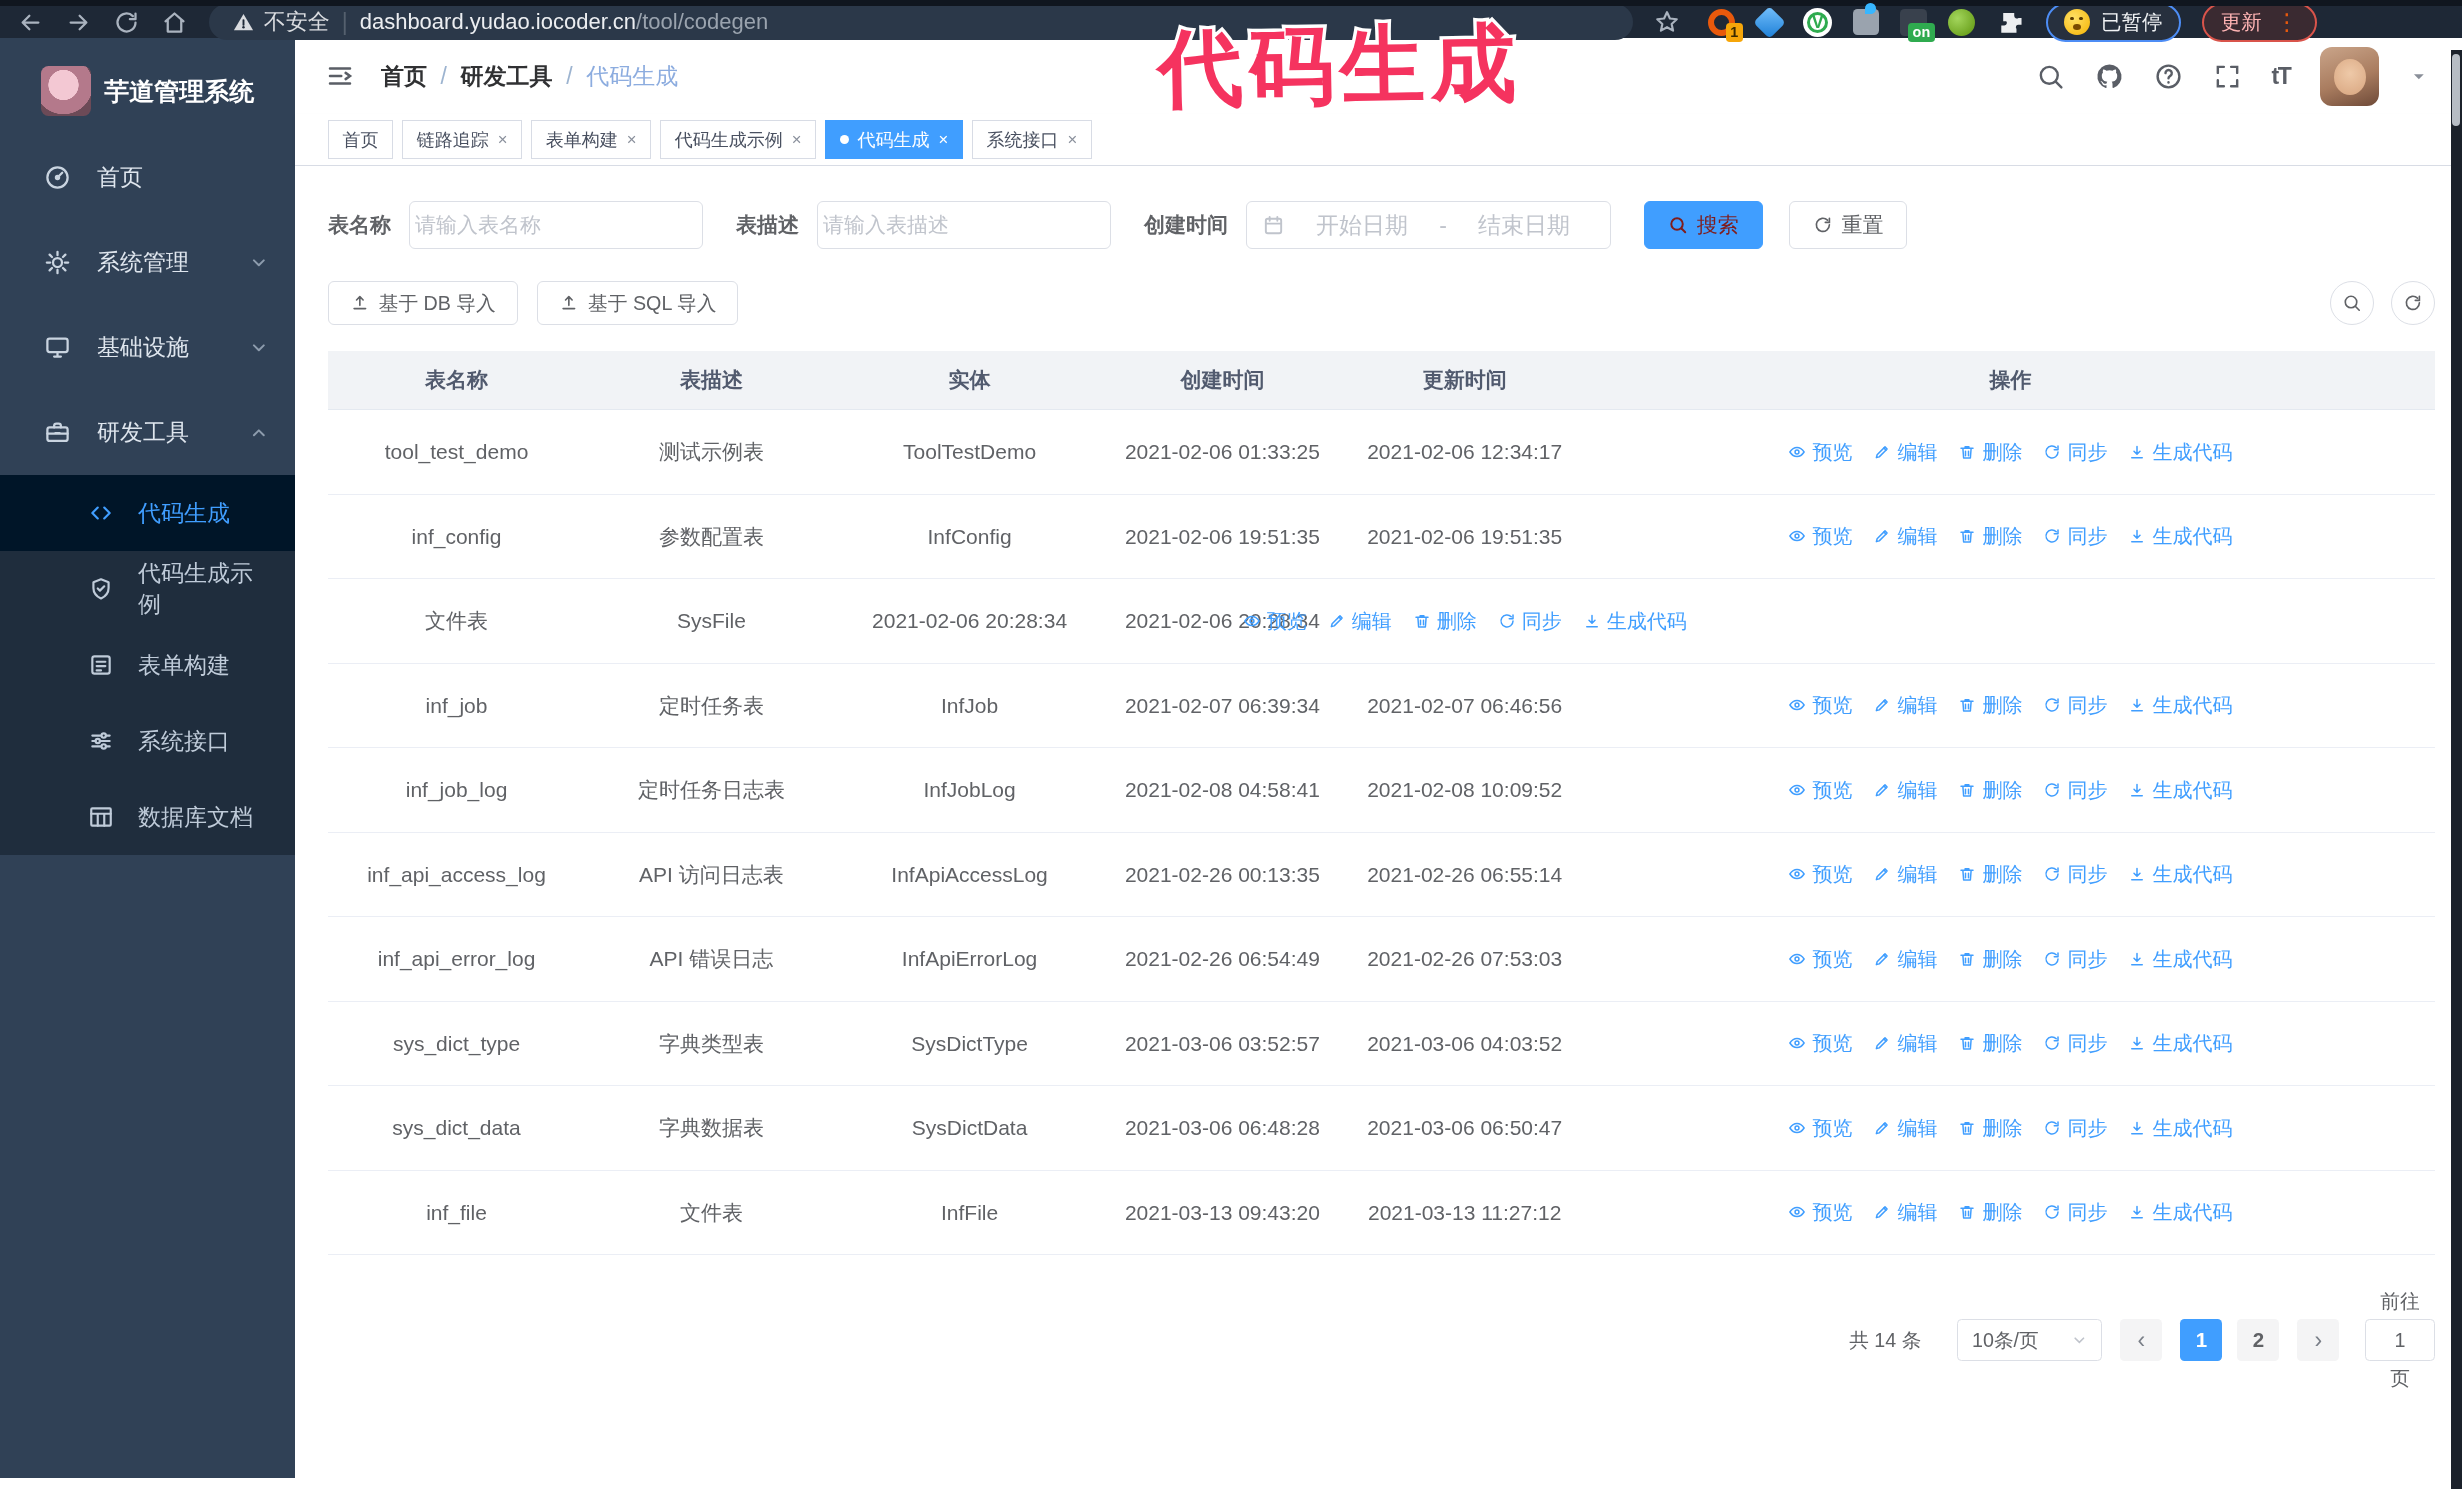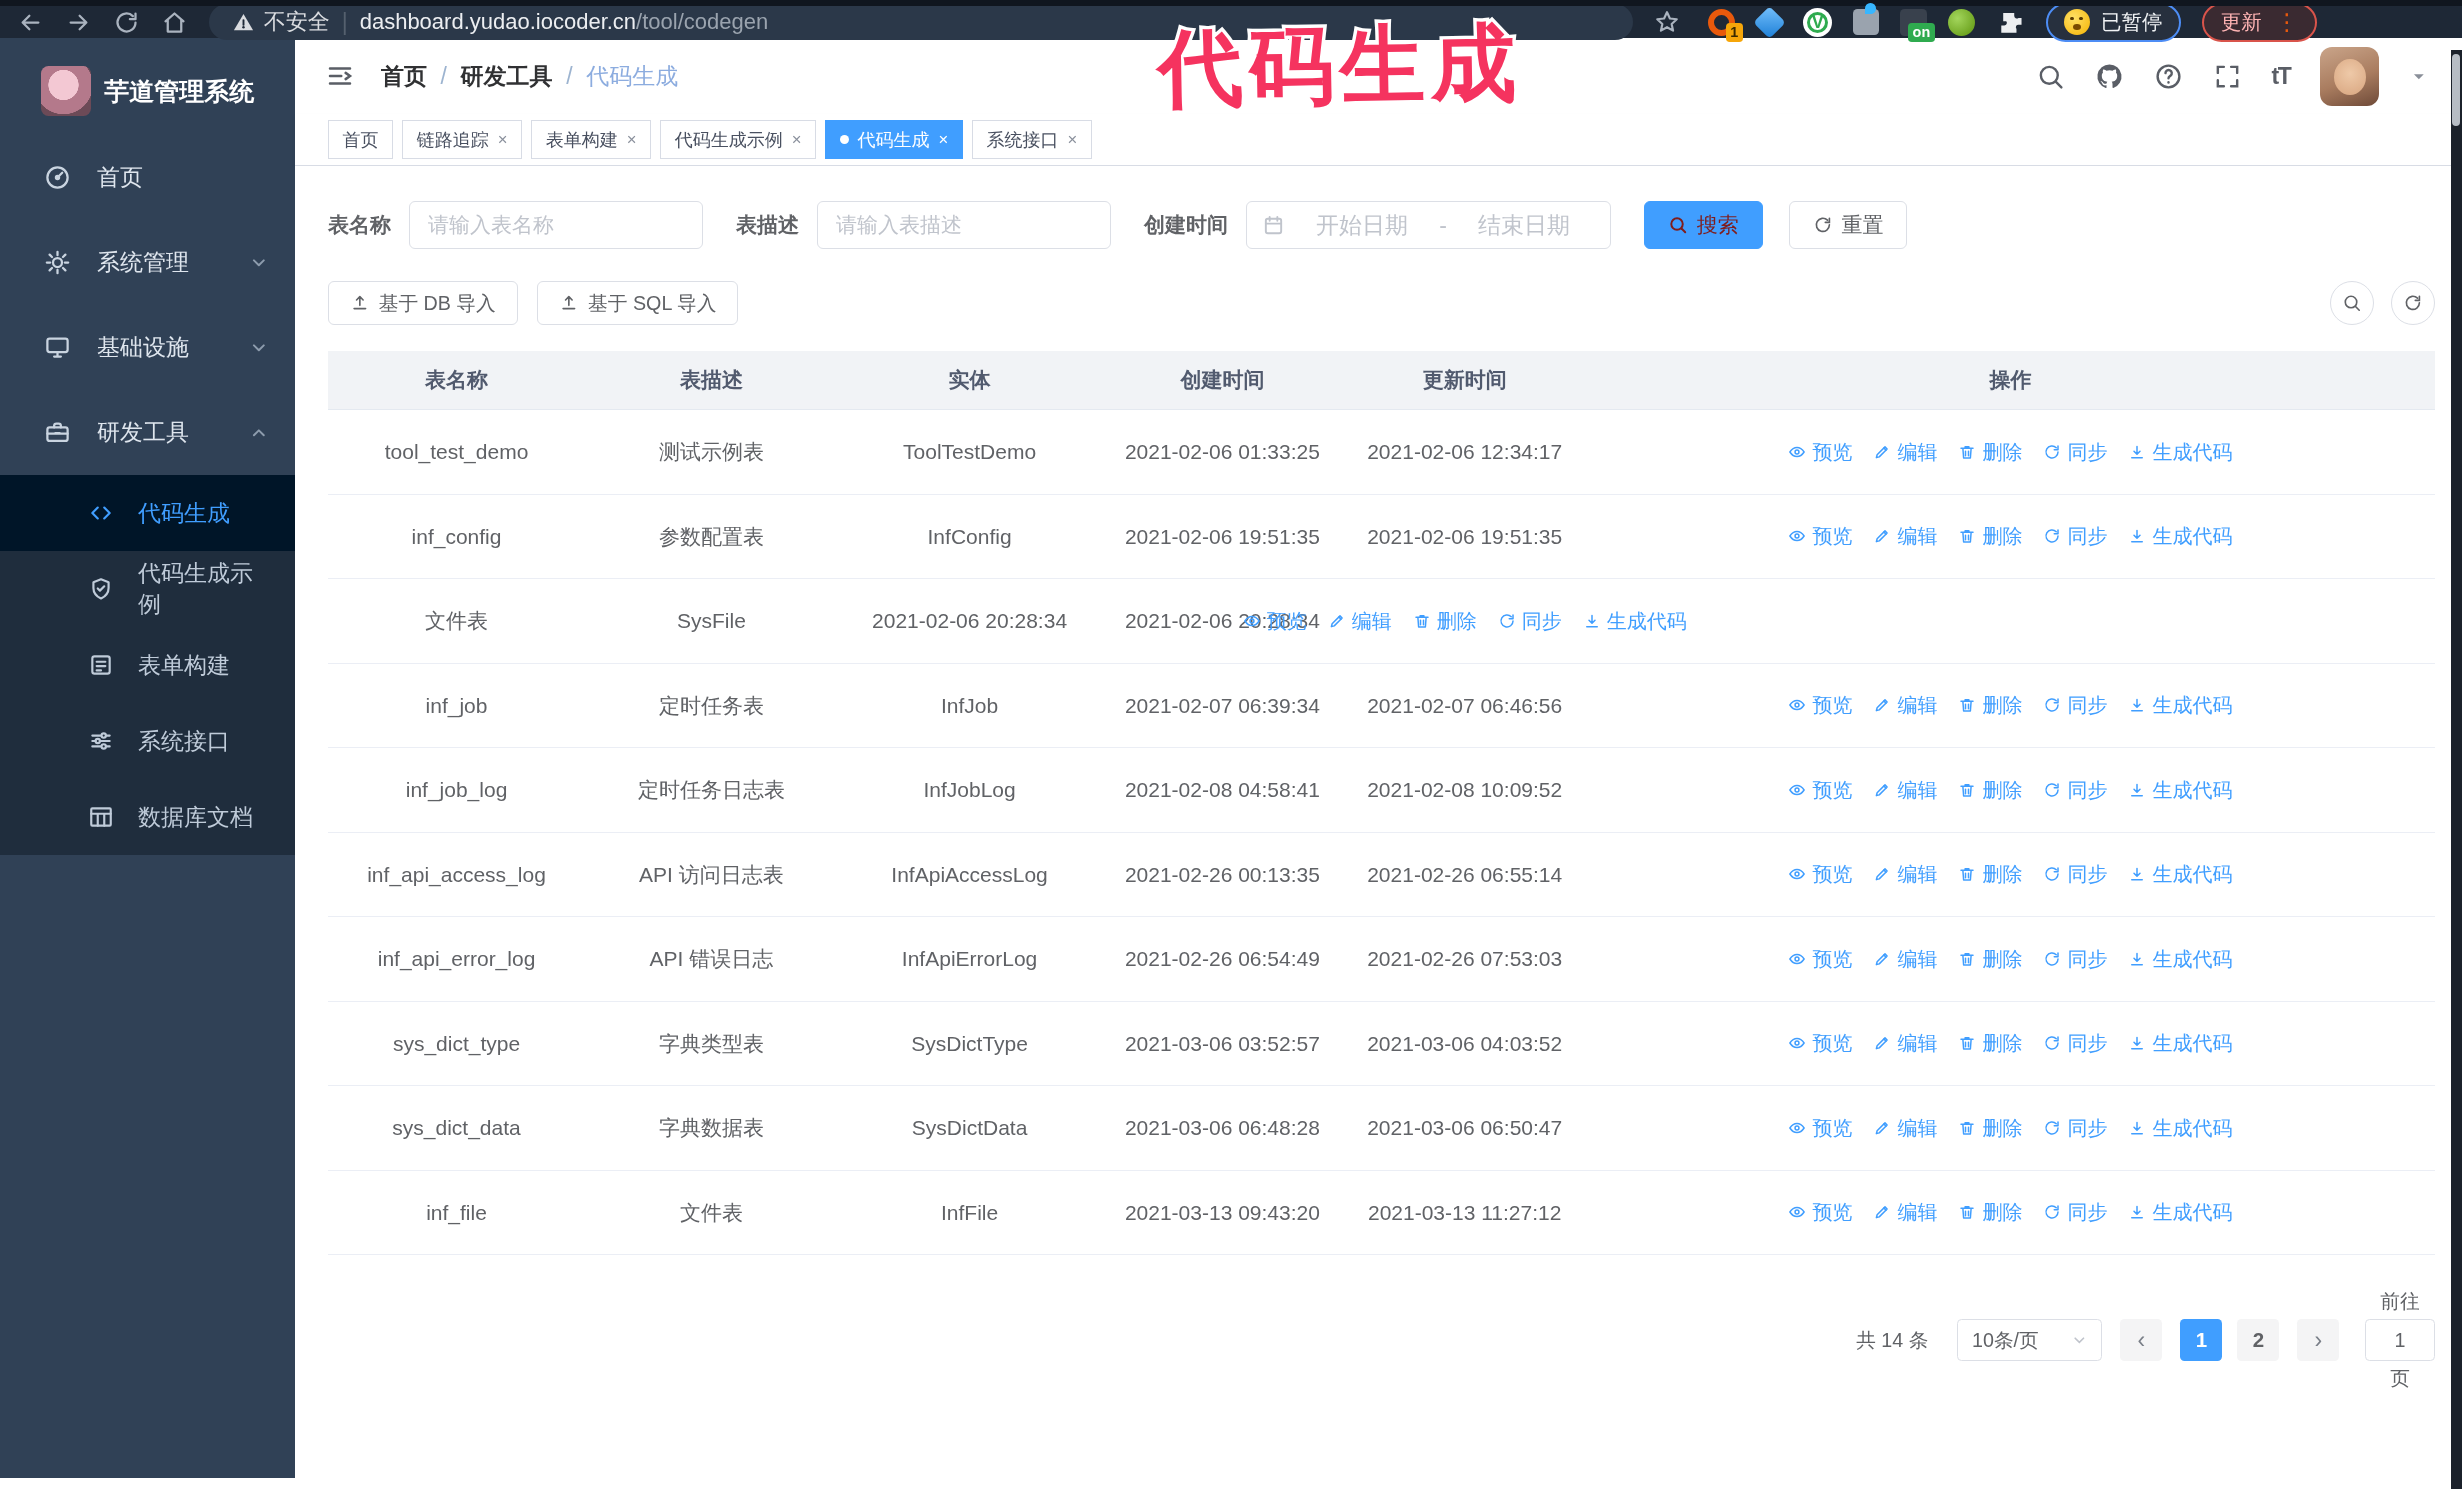--- a/index.html
+++ b/index.html
@@ -76,21 +76,21 @@
   .tag.active { background:#409eff; border-color:#409eff; color:#fff; }
   .tag.active .x { color:#fff; }
   .tag .dot { width:9px; height:9px; border-radius:50%; background:#fff; }
 
   .content { flex:1; padding:35px 27px 0 33px; background:#fff; }
 
   
   .filters { display:flex; align-items:center; }
   .fgroup { display:flex; align-items:center; margin-right:33px; }
   .flabel { font-size:21px; font-weight:600; color:#606266; margin-right:18px; white-space:nowrap; }
-  .tinput { width:294px; height:48px; border:1.5px solid #dcdfe6; border-radius:6px; padding:0 18px; font-size:21px; color:#606266; outline:none; font-family:inherit; background:#fff; }
+  .tinput { width:294px; height:48px; border:1.5px solid #dcdfe6; border-radius:6px; padding:0 5px; font-size:21px; color:#606266; outline:none; font-family:inherit; background:#fff; }
   .tinput::placeholder { color:#c0c4cc; }
   .daterange { width:365px; height:48px; border:1.5px solid #dcdfe6; border-radius:6px; display:flex; align-items:center; padding:15px 15px; gap:6px; color:#c0c4cc; font-size:23px; background:#fff; cursor:text; }
   .daterange .cal { font-size:23px; color:#c0c4cc; }
   .daterange .ph { flex:1; text-align:center; }
   .daterange .dash { color:#c0c4cc; }
   .btn { display:inline-flex; align-items:center; justify-content:center; gap:9px; height:48px; border-radius:6px; font-size:21px; padding:0 23px; cursor:pointer; border:1.5px solid #dcdfe6; background:#fff; color:#606266; font-family:inherit; }
   .btn.primary { background:#409eff; border-color:#409eff; color:#7f1d1d; }
   .btn .ico { font-size:19.7px; }
 
   
@@ -105,21 +105,21 @@
   .t-head { background:#f1f3f6; border-bottom:1.5px solid #e4e9f0; }
   .th { padding:15px 7.6px; text-align:center; font-size:21px; font-weight:700; color:#515a6e; }
   .td { padding:26px 9px; text-align:center; font-size:21px; color:#606266; line-height:1.5; }
   .td.c-date { word-break:break-all; padding:26px 12px; }
   .actions { display:flex; align-items:center; justify-content:center; gap:21px; }
   .act { display:inline-flex; align-items:center; gap:6px; color:#409eff; font-size:20px; cursor:pointer; white-space:nowrap; }
   .act .ico { font-size:18px; }
 
   
   .pager { margin-top:33px; display:flex; align-items:center; justify-content:flex-end; gap:18px; font-size:19.7px; color:#606266; padding-bottom:23px; }
-  .pg-total { margin-right:11px; }
+  .pg-total { margin-right:18px; }
   .pg-select { width:145px; height:42px; border:1.5px solid #dcdfe6; border-radius:4.5px; display:flex; align-items:center; justify-content:space-between; padding:0 13.6px; cursor:pointer; background:#fff; }
   .pg-select .caret { font-size:16.7px; color:#c0c4cc; }
   .pg-btn { min-width:42px; height:42px; border-radius:4.5px; background:#f4f4f5; color:#606266; display:flex; align-items:center; justify-content:center; font-size:20.5px; font-weight:600; cursor:pointer; }
   .pg-btn.arrow { font-size:23px; font-weight:400; color:#7a7f88; }
   .pg-btn.active { background:#409eff; color:#fff; }
   .pg-goto { display:flex; align-items:center; gap:4px; margin-left:7.6px;flex-direction:column; }
   .pg-input { width:70px; height:42px; border:1.5px solid #dcdfe6; border-radius:4.5px; text-align:center; font-size:19.7px; color:#606266; outline:none; font-family:inherit; }
 
   
   .annotation { position:absolute; left:1158px; top:9px; font-size:85px; font-weight:700; letter-spacing:6px; color:#f5335f; -webkit-text-stroke:6.8px #ffffff; paint-order:stroke fill; transform:rotate(-1deg); z-index:50; pointer-events:none; }

